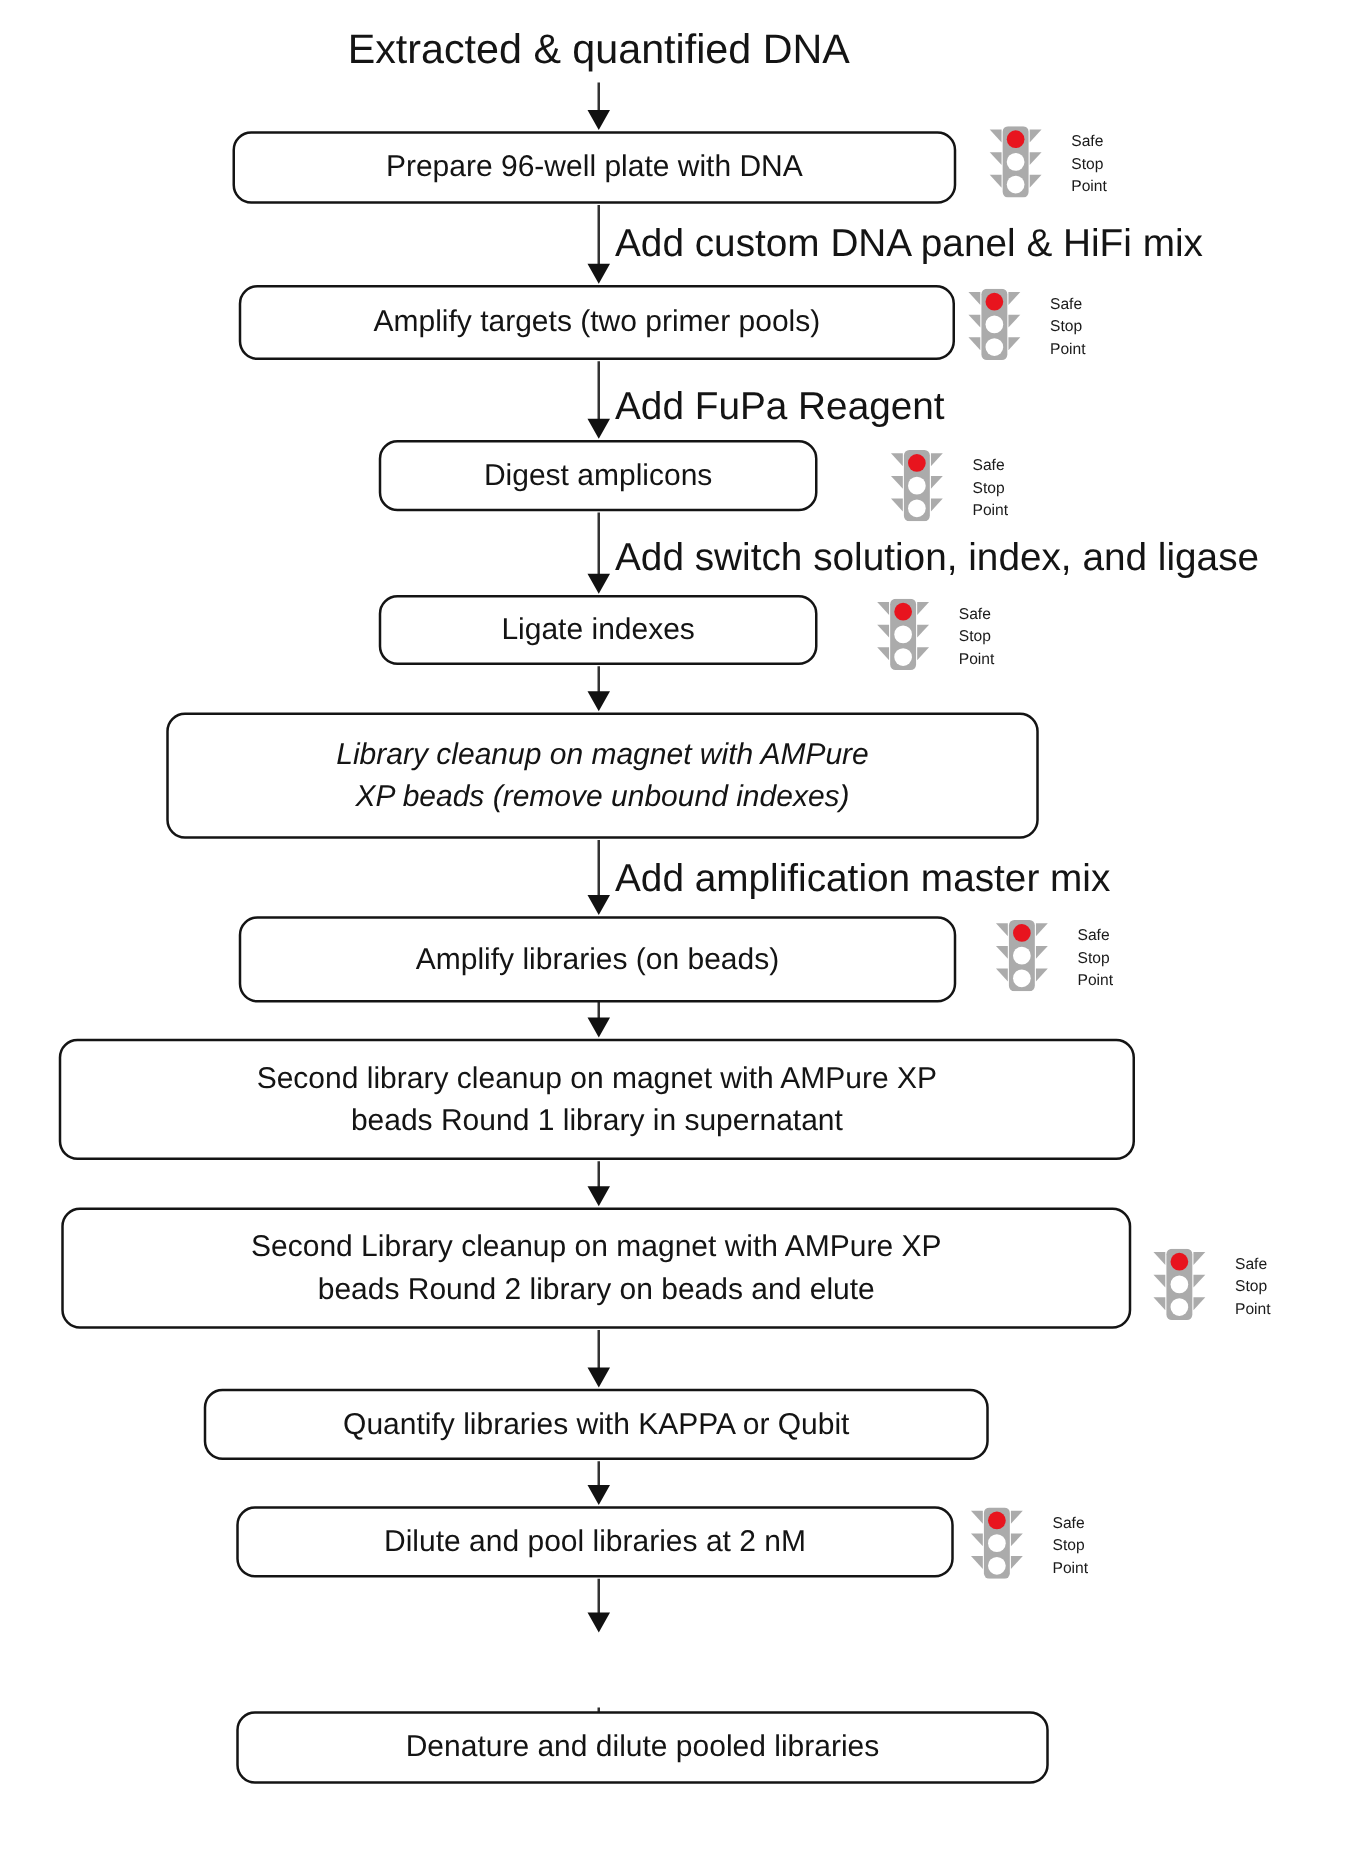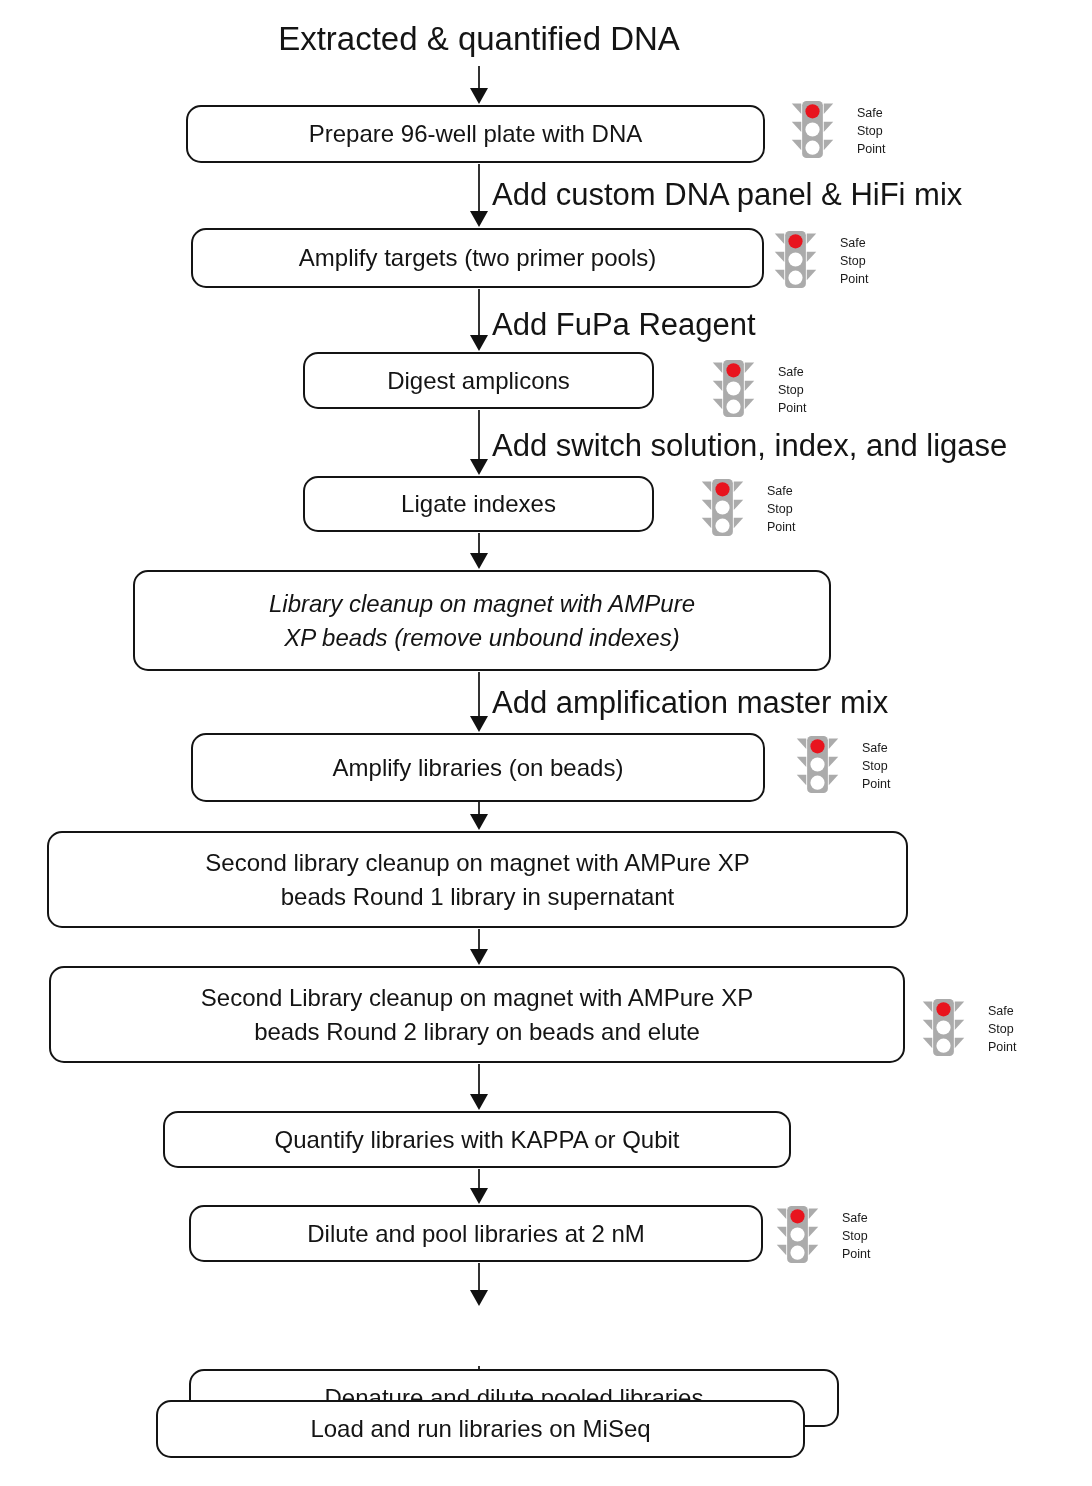--- a/index.html
+++ b/index.html
@@ -138,21 +138,20 @@
   <div class="box s5">Library cleanup on magnet with AMPure
 XP beads (remove unbound indexes)</div>
   <div class="box s6">Amplify libraries (on beads)</div>
   <div class="box s7">Second library cleanup on magnet with AMPure XP
 beads Round 1 library in supernatant</div>
   <div class="box s8">Second Library cleanup on magnet with AMPure XP
 beads Round 2 library on beads and elute</div>
   <div class="box s9">Quantify libraries with KAPPA or Qubit</div>
   <div class="box s10">Dilute and pool libraries at 2 nM</div>
   <div class="box s11">Denature and dilute pooled libraries</div>
-  <div class="box s12">Load and run libraries on MiSeq</div>
 
   <div class="tl tl1">
     <svg width="45" height="57" viewBox="0 0 52 66">
         <use href="#tl-shape"></use>
       </svg>
     <div class="tl-text">
       <span>Safe</span>
       <span>Stop</span>
       <span>Point</span>
     </div>

